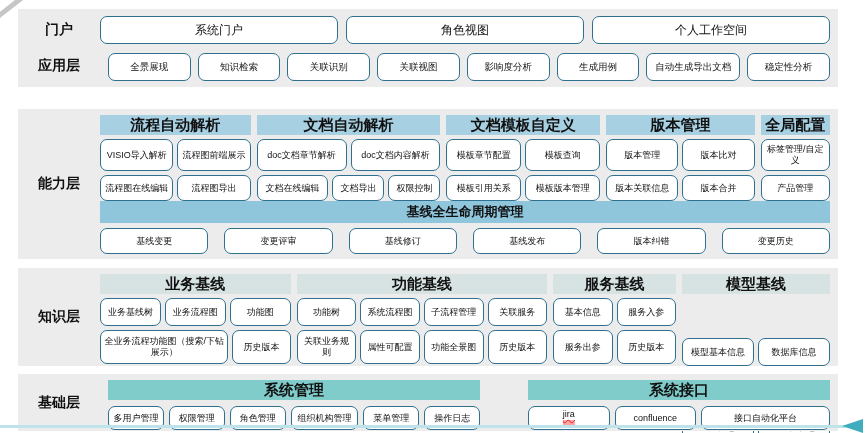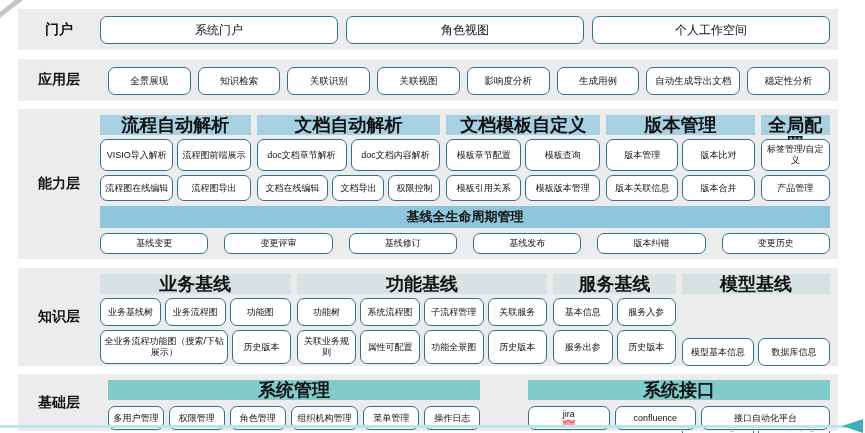--- a/index.html
+++ b/index.html
@@ -21,21 +21,21 @@
   .corner-stripe{position:absolute;top:3px;left:-8px;width:40px;height:5px;
     background:#c6c6c6;transform:rotate(-38deg);z-index:5;}
   .bottom-line{position:absolute;left:0;bottom:5px;width:846px;height:3px;background:var(--line);z-index:6;}
   .bottom-arrow{position:absolute;right:2px;bottom:0;width:0;height:0;z-index:6;
     border-top:7px solid transparent;border-bottom:7px solid transparent;
     border-right:21px solid var(--arrow);}
 
   
   .band{position:absolute;left:18px;width:820px;background:var(--band-bg);display:flex;box-sizing:border-box;}
   .portal{top:9px;height:41px;}
-  .app{top:59px;height:42px;}
+  .app{top:45px;height:42px;}
   .capability{top:109px;height:150px;}
   .knowledge{top:268px;height:98px;}
   .base{top:374px;height:57px;}
 
   .band-label{flex:0 0 82px;display:flex;align-items:center;justify-content:center;
     font-weight:700;font-size:14px;color:#111;}
   .band-content{flex:1;min-width:0;padding:6px 8px 5px 0;box-sizing:border-box;}
 
   .flexrow{display:flex;align-items:center;gap:8px;height:100%;}
   .app .flexrow{gap:7px;padding-left:8px;}
@@ -45,30 +45,30 @@
     display:flex;align-items:center;justify-content:center;text-align:center;
     font-size:9px;line-height:1.2;color:#111;padding:1px 3px;box-sizing:border-box;
     min-width:0;flex:1 1 0;}
   .portal .box{height:28px;font-size:12px;}
   .app .box{height:28px;font-size:9.5px;}
 
   
   .cap-col{display:flex;flex-direction:column;height:100%;}
   .groups-row{display:flex;gap:6px;}
   .group{display:flex;flex-direction:column;min-width:0;}
-  .g-header{height:20px;line-height:20px;text-align:center;font-weight:700;font-size:18px;color:#111;}
+  .g-header{height:20px;line-height:20px;text-align:center;font-weight:700;font-size:15px;color:#111;}
   .cap-h{background:var(--cap-header);}
   .kn-h{background:var(--kn-header);}
   .base-h{background:var(--base-header);}
   .grow{display:flex;gap:4px;margin-top:4px;}
   .cap-r1{height:32px;}
   .cap-r2{height:26px;}
   .kn-r1{height:28px;}
   .kn-r2{height:34px;}
-  .bl-header{height:22px;line-height:22px;margin-top:5px;background:var(--bl-band);
+  .bl-header{height:22px;line-height:22px;background:var(--bl-band);
     text-align:center;font-weight:700;font-size:13px;color:#111;}
   .bl-row{display:flex;gap:16px;height:26px;margin-top:5px;}
 
   
   .base .band-content{padding-left:8px;}
   .base-groups{display:flex;gap:48px;}
   .base-row{height:24px;margin-top:6px;display:flex;gap:5px;}
 
   .misspelled{border-bottom:7px solid #fca5a5;
     text-decoration-line:underline;text-decoration-style:wavy;

